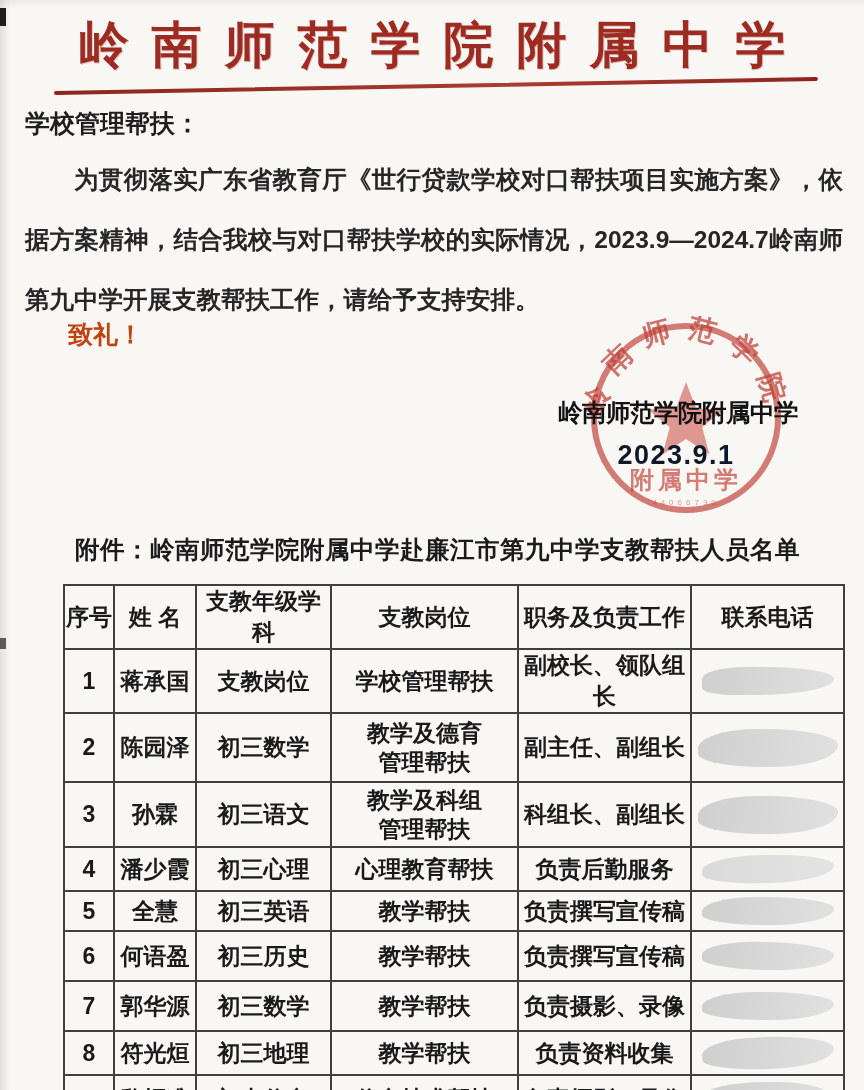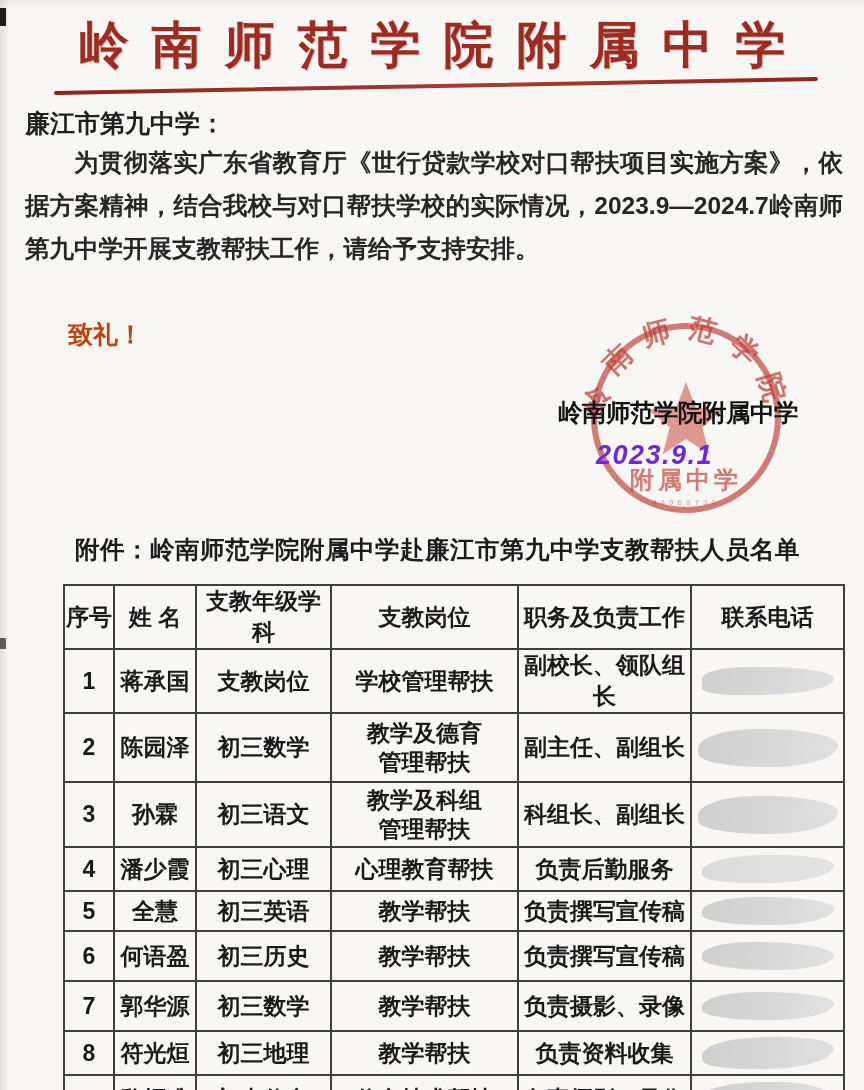--- a/index.html
+++ b/index.html
@@ -27,31 +27,31 @@
   .red-rule{
     position:absolute;top:91px;left:54px;width:764px;height:4px;border-radius:2px;
     background:linear-gradient(90deg,#8e241d,#a93c33 60%,#8e241d);
     transform:rotate(-1.05deg);transform-origin:left center;
   }
 
   
   .recipient{position:absolute;top:107px;left:25px;font-size:25px;font-weight:bold;color:#1f1f1f;}
   .body-lines{position:absolute;top:141px;left:25px;width:818px;
     font-size:24.5px;font-weight:bold;color:#262626;line-height:43px;}
-  .body-lines .line{text-align:justify;text-align-last:justify;}
+  .body-lines .line{text-align:justify;text-align-last:justify;margin-top:17px;}
   .body-lines .line.indent{text-indent:49px;}
   .body-lines .line.last{text-align-last:left;}
   .salute{position:absolute;top:318px;left:68px;font-size:25px;font-weight:bold;color:#c2410c;}
 
   
   .seal{position:absolute;left:584px;top:316px;width:204px;height:204px;}
   .sign-name{position:absolute;left:558px;top:396px;font-size:24.5px;font-weight:bold;
     color:#121212;letter-spacing:-0.5px;white-space:nowrap;}
-  .sign-date{position:absolute;left:596px;top:440px;width:160px;
-    font-size:27px;font-weight:bold;color:#6d28d9;letter-spacing:1.5px;font-style:italic;}
+  .sign-date{position:absolute;left:596px;top:440px;width:160px;text-align:center;
+    font-size:27px;font-weight:bold;color:#0f172a;letter-spacing:1.5px;}
 
   
   .attachment{position:absolute;top:533px;left:75px;font-size:24.5px;font-weight:bold;
     color:#1b1b1b;letter-spacing:0.5px;white-space:nowrap;text-align:center;}
 
   
   table.roster{position:absolute;top:584px;left:63px;width:780px;
     border-collapse:collapse;table-layout:fixed;
     font-weight:bold;color:#1a1a1a;background:transparent;}
   .roster th,.roster td{border:2px solid #3f3f3f;text-align:center;vertical-align:middle;
@@ -76,21 +76,21 @@
 </head>
 <body>
 
 <div class="page-shade"></div>
 <div class="artifact-tl"></div>
 <div class="artifact-l2"></div>
 
 <div class="school-title">岭南师范学院附属中学</div>
 <div class="red-rule"></div>
 
-<div class="recipient">廉江市第九中学：</div>
+<div class="recipient">学校管理帮扶：</div>
 <div class="body-lines">
   <div class="line indent">为贯彻落实广东省教育厅《世行贷款学校对口帮扶项目实施方案》，依</div>
   <div class="line">据方案精神，结合我校与对口帮扶学校的实际情况，2023.9—2024.7岭南师</div>
   <div class="line last">第九中学开展支教帮扶工作，请给予支持安排。</div>
 </div>
 <div class="salute">致礼！</div>
 
 <svg class="seal" viewBox="0 0 204 204">
   <circle cx="102" cy="102" r="92" fill="none" stroke="rgba(196,73,66,0.72)" stroke-width="6"></circle>
   <defs>

